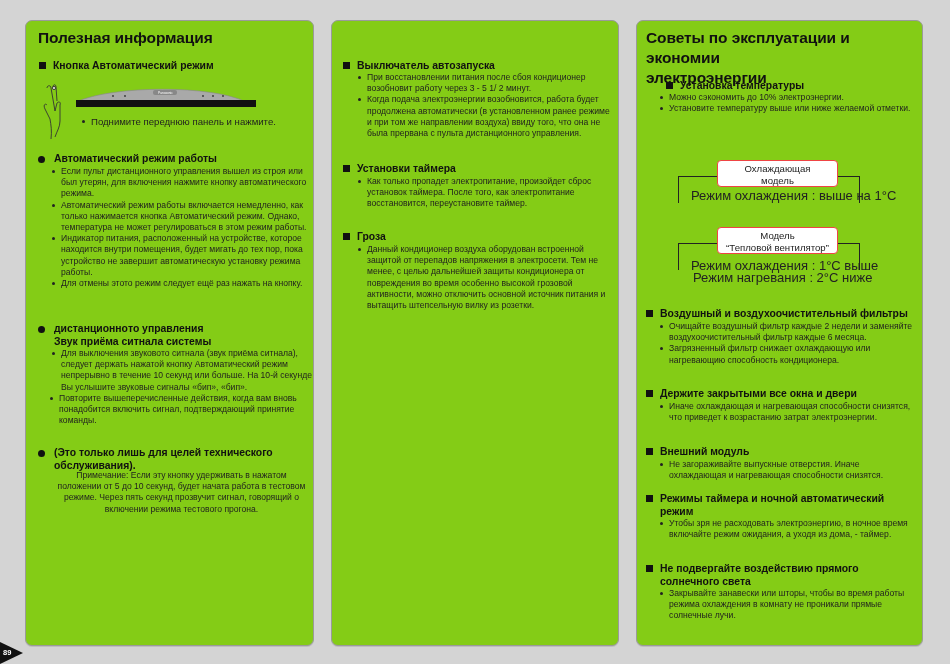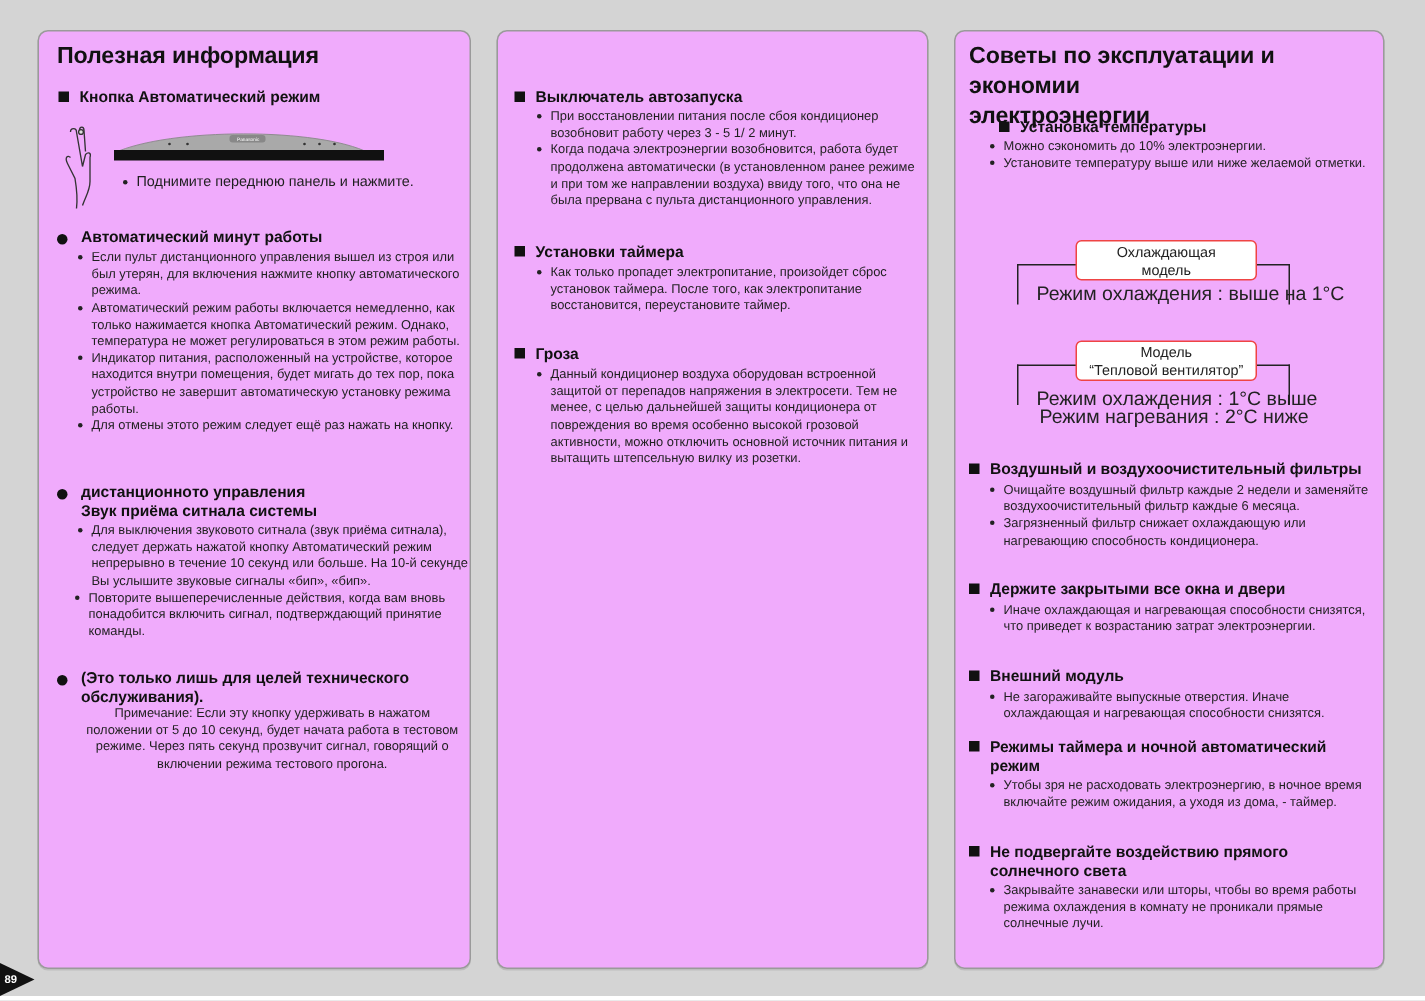--- a/index.html
+++ b/index.html
@@ -3,21 +3,21 @@
 <meta charset="utf-8">
 <style>
   html, body { margin:0; padding:0; }
   body {
     width:950px; height:667px; position:relative; overflow:hidden;
     background:#ffffff;
     font-family:"Liberation Sans", sans-serif; color:#1a1a1a;
   }
   .bg { position:absolute; left:0; top:0; width:950px; height:664px; background:#d4d4d4; }
   .panel {
-    position:absolute; top:20px; height:626px; background:#f0abfc;
+    position:absolute; top:20px; height:626px; background:#84cc16;
     border:1px solid #9a9a9a; border-radius:7px; box-sizing:border-box;
     box-shadow: 0 1px 0 #bdbdbd;
   }
   #p1 { left:25px; width:289px; }
   #p2 { left:331px; width:288px;padding-left:16px; }
   #p3 { left:636px; width:287px; }
 
   .title { position:absolute; font-size:15.5px; font-weight:bold; line-height:20px; color:#111; letter-spacing:-0.1px; }
   .sq-head { position:absolute; font-size:10.4px; font-weight:bold; line-height:12.5px; color:#111; }
   .sq-head .sq { display:inline-block; width:7px; height:7px; background:#111; margin-right:7px; vertical-align:0px; }
@@ -70,21 +70,21 @@
         <circle cx="180" cy="15" r="0.9" fill="#333"></circle>
     </g>
     <text x="115" y="13" font-size="3.2" fill="#fff" font-family="Liberation Sans, sans-serif">Panasonic</text>
   </svg>
   <ul class="bl" style="left:55px;top:95px;width:240px;font-size:9.6px;line-height:12px;">
     <li><span class="b"></span><span>Поднимите переднюю панель и нажмите.</span></li>
   </ul>
 
   <div class="dot-head" style="left:12px;top:132px;width:270px;">
     <span class="bdot"></span>
-      <span class="htxt">Автоматический минут работы</span>
+      <span class="htxt">Автоматический режим работы</span>
   </div>
   <ul class="bl" style="left:25px;top:145px;width:262px;">
     <li><span class="b"></span><span>Если пульт дистанционного управления вышел из строя или был утерян, для включения нажмите кнопку автоматического режима.</span></li>
     <li><span class="b"></span><span>Автоматический режим работы включается немедленно, как только нажимается  кнопка Автоматический режим. Однако, температура не может регулироваться в этом режим работы.</span></li>
     <li><span class="b"></span><span>Индикатор питания, расположенный на устройстве, которое находится внутри помещения, будет мигать до тех пор, пока устройство не завершит автоматическую установку режима работы.</span></li>
     <li><span class="b"></span><span>Для отмены этото режим следует ещё раз нажать на кнопку.</span></li>
   </ul>
 
   <div class="dot-head" style="left:12px;top:302px;width:270px;">
     <span class="bdot"></span>

